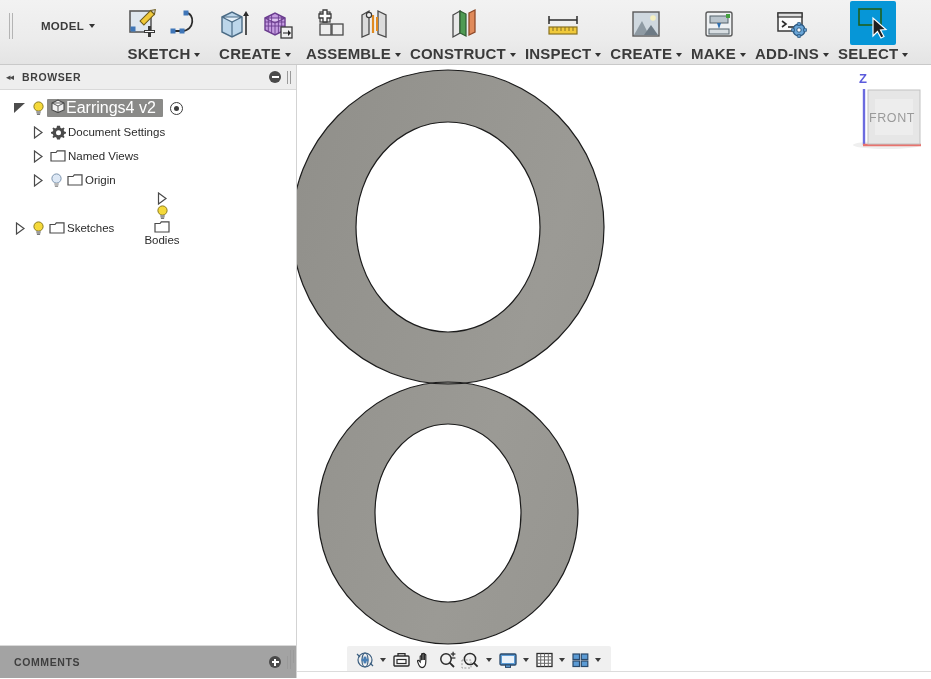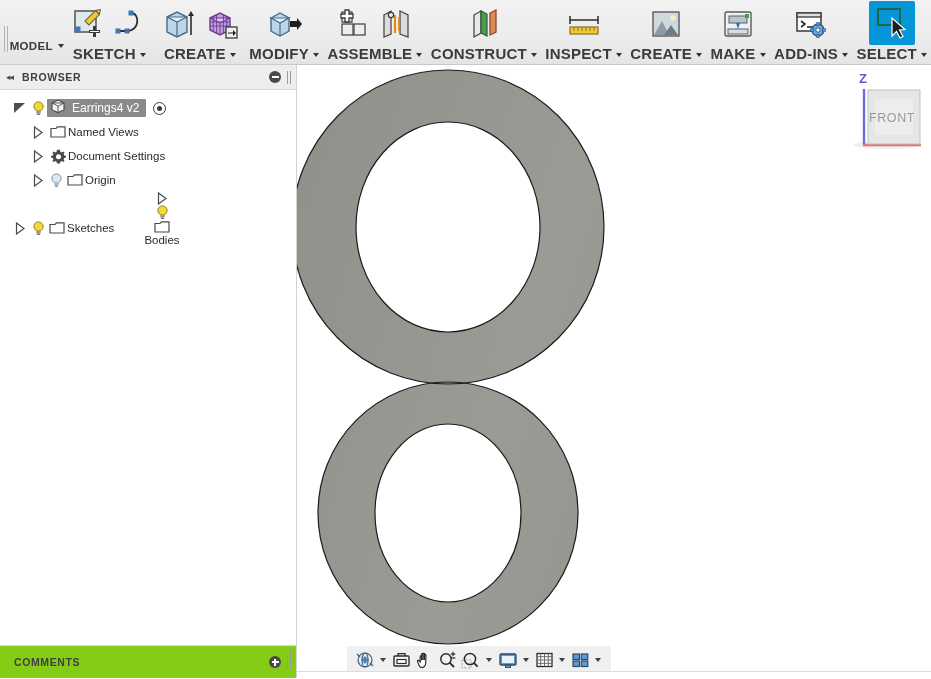--- a/index.html
+++ b/index.html
@@ -9,21 +9,21 @@
     background: #ffffff;
     overflow: hidden;
   }
   #app { position: relative; width: 931px; height: 679px; }
 
   
   .toolbar {
     position: absolute; left: 0; top: 0; width: 931px; height: 65px;
     background: linear-gradient(to bottom, #f2f2f2 0%, #ececec 60%, #e4e4e4 100%);
     border-bottom: 1px solid #c9c9c9;
-    display: flex; align-items: flex-end;
+    display: flex; align-items: center;
   }
   .tb-grip {
     width: 18px; display: flex; align-items: center; justify-content: center;
     padding-bottom: 12px;
   }
   .tb-grip i {
     display: block; width: 1px; height: 26px; background: #b4b4b4;
     box-shadow: 3px 0 0 #b4b4b4;
   }
   .tb-model {
@@ -81,34 +81,34 @@
 
   .bulb { width: 17px; flex: 0 0 auto; display:flex; align-items:center; justify-content:center; }
   .folder { width: 20px; flex: 0 0 auto; display:flex; align-items:center; justify-content:center; }
   .tree-label { font-size: 11.5px; color: #2b2b2b; white-space: nowrap; }
 
   .root-row { padding-left: 10px; }
   .root-chip {
     display: flex; align-items: center; background: #8a8a88; border-radius: 1px;
     height: 18px; padding: 0 7px 0 3px;
   }
-  .root-chip .tree-label { color: #ffffff; font-size: 12px; margin-left: 6px; }
+  .root-chip .tree-label { color: #ffffff; font-size: 16px; }
   .radio-dot {
     width: 13px; height: 13px; border-radius: 50%; border: 1.4px solid #3c3c3c;
     margin-left: 7px; position: relative; flex: 0 0 auto;
   }
   .radio-dot::after {
     content: ''; position: absolute; left: 3px; top: 3px; width: 5px; height: 5px;
     border-radius: 50%; background: #3c3c3c;
   }
 
   
   .comments {
     position: absolute; left: 0; top: 645px; width: 297px; height: 33px;
-    background: #84cc16; border-top: 1px solid #d9d9d9; border-right: 1px solid #d3d3d3;
+    background: #a3a3a3; border-top: 1px solid #d9d9d9; border-right: 1px solid #d3d3d3;
     display: flex; align-items: center; padding: 0 4px 0 14px;
   }
 
   
   .canvas {
     position: absolute; left: 297px; top: 65px; width: 634px; height: 614px;
     background: #ffffff; overflow: hidden;
   }
   .canvas svg { display: block; }
 
@@ -219,35 +219,20 @@
           </svg>
         </div>
       </div>
       <div class="tb-label">
         <span>CREATE</span><span class="caret"></span>
       </div>
     </div>
 
     <div class="tb-sep"></div>
 
-    <div class="tb-group">
-      <div class="tb-icons">
-        <div class="tb-btn">
-          <svg width="36" height="34" viewBox="0 0 36 34">
-            <polygon points="5,11 14,6 23,11 23,24 14,29 5,24" fill="#bcd6ea" stroke="#4b6b85" stroke-width="1.4"></polygon>
-            <polygon points="5,11 14,16 23,11" fill="#e5f0f8" stroke="#4b6b85" stroke-width="1.2"></polygon>
-            <line x1="14" y1="16" x2="14" y2="29" stroke="#4b6b85" stroke-width="1.2"></line>
-            <polygon points="24,14 31,14 31,11 36,17 31,23 31,20 24,20" fill="#1f1f1f"></polygon>
-          </svg>
-        </div>
-      </div>
-      <div class="tb-label">
-        <span>MODIFY</span><span class="caret"></span>
-      </div>
-    </div>
 
     <div class="tb-sep"></div>
 
     <div class="tb-group">
       <div class="tb-icons">
         <div class="tb-btn">
           <svg width="34" height="34" viewBox="0 0 34 34">
             <g fill="#eeeeee" stroke="#4a4a4a" stroke-width="1.3">
               <rect x="5" y="5" width="10" height="10"></rect>
               <rect x="5" y="17" width="11" height="11"></rect>
@@ -433,40 +418,40 @@
         <span class="radio-dot"></span>
       </div>
 
       <div class="tree-row" style="padding-left:28px;">
         <span class="tw">
           <svg width="11" height="13" viewBox="0 0 11 13">
               <polygon points="1.5,1 9,6.5 1.5,12" fill="#ffffff" stroke="#4a4a4a" stroke-width="1.2"></polygon>
             </svg>
         </span>
         <span class="folder">
-          <svg width="16" height="14" viewBox="0 0 16 14">
-            <path d="M1 3.5 L6 3.5 L7.3 1.8 L15 1.8 L15 12 L1 12 Z" fill="#ffffff" stroke="#4a4a4a" stroke-width="1.2"></path>
-          </svg>
-        </span>
-        <span class="tree-label">Named Views</span>
+          <svg width="15" height="15" viewBox="0 0 15 15">
+            <path d="M7.5 0.8 L9 0.8 L9.4 2.7 L10.9 3.4 L12.5 2.4 L13.6 3.5 L12.6 5.1 L13.3 6.6 L15 7 L15 8.5 L13.3 8.9 L12.6 10.4 L13.6 12 L12.5 13.1 L10.9 12.1 L9.4 12.8 L9 14.5 L7.5 14.5 L6 14.5 L5.6 12.8 L4.1 12.1 L2.5 13.1 L1.4 12 L2.4 10.4 L1.7 8.9 L0 8.5 L0 7 L1.7 6.6 L2.4 5.1 L1.4 3.5 L2.5 2.4 L4.1 3.4 L5.6 2.7 L6 0.8 Z" fill="#4a4a4a"></path>
+            <circle cx="7.5" cy="7.7" r="2.5" fill="#ffffff"></circle>
+          </svg>
+        </span>
+        <span class="tree-label">Document Settings</span>
       </div>
 
       <div class="tree-row" style="padding-left:28px;">
         <span class="tw">
           <svg width="11" height="13" viewBox="0 0 11 13">
               <polygon points="1.5,1 9,6.5 1.5,12" fill="#ffffff" stroke="#4a4a4a" stroke-width="1.2"></polygon>
             </svg>
         </span>
         <span class="folder">
-          <svg width="15" height="15" viewBox="0 0 15 15">
-            <path d="M7.5 0.8 L9 0.8 L9.4 2.7 L10.9 3.4 L12.5 2.4 L13.6 3.5 L12.6 5.1 L13.3 6.6 L15 7 L15 8.5 L13.3 8.9 L12.6 10.4 L13.6 12 L12.5 13.1 L10.9 12.1 L9.4 12.8 L9 14.5 L7.5 14.5 L6 14.5 L5.6 12.8 L4.1 12.1 L2.5 13.1 L1.4 12 L2.4 10.4 L1.7 8.9 L0 8.5 L0 7 L1.7 6.6 L2.4 5.1 L1.4 3.5 L2.5 2.4 L4.1 3.4 L5.6 2.7 L6 0.8 Z" fill="#4a4a4a"></path>
-            <circle cx="7.5" cy="7.7" r="2.5" fill="#ffffff"></circle>
-          </svg>
-        </span>
-        <span class="tree-label">Document Settings</span>
+          <svg width="16" height="14" viewBox="0 0 16 14">
+            <path d="M1 3.5 L6 3.5 L7.3 1.8 L15 1.8 L15 12 L1 12 Z" fill="#ffffff" stroke="#4a4a4a" stroke-width="1.2"></path>
+          </svg>
+        </span>
+        <span class="tree-label">Named Views</span>
       </div>
 
       <div class="tree-row" style="padding-left:28px;">
         <span class="tw">
           <svg width="11" height="13" viewBox="0 0 11 13">
               <polygon points="1.5,1 9,6.5 1.5,12" fill="#ffffff" stroke="#4a4a4a" stroke-width="1.2"></polygon>
             </svg>
         </span>
         <span class="bulb">
           <svg width="13" height="15" viewBox="0 0 13 15">

